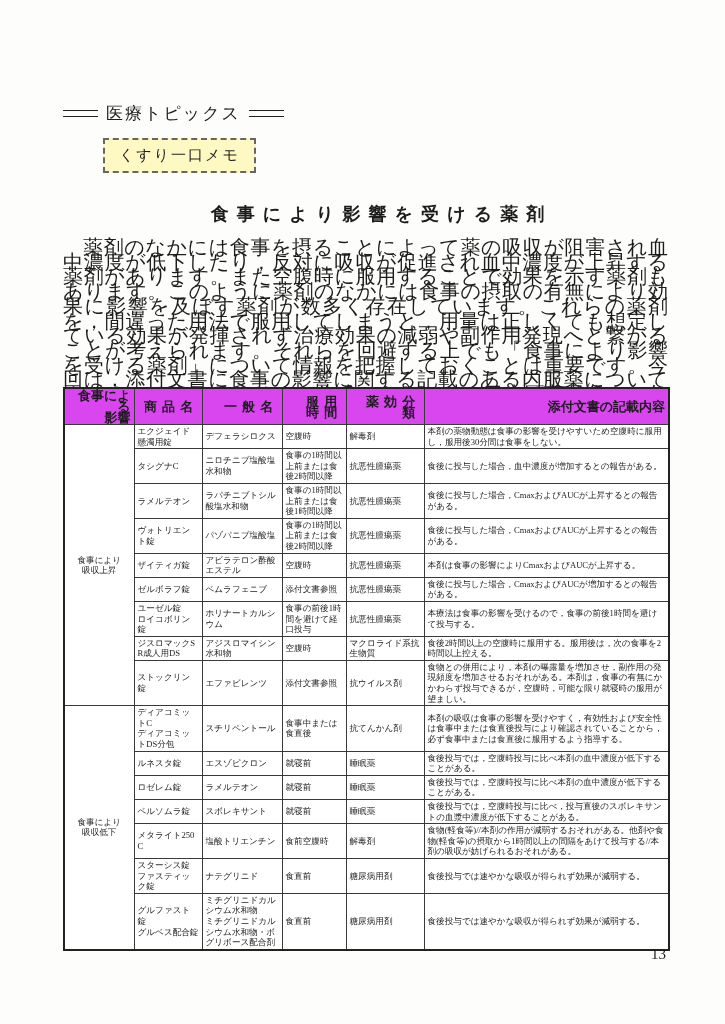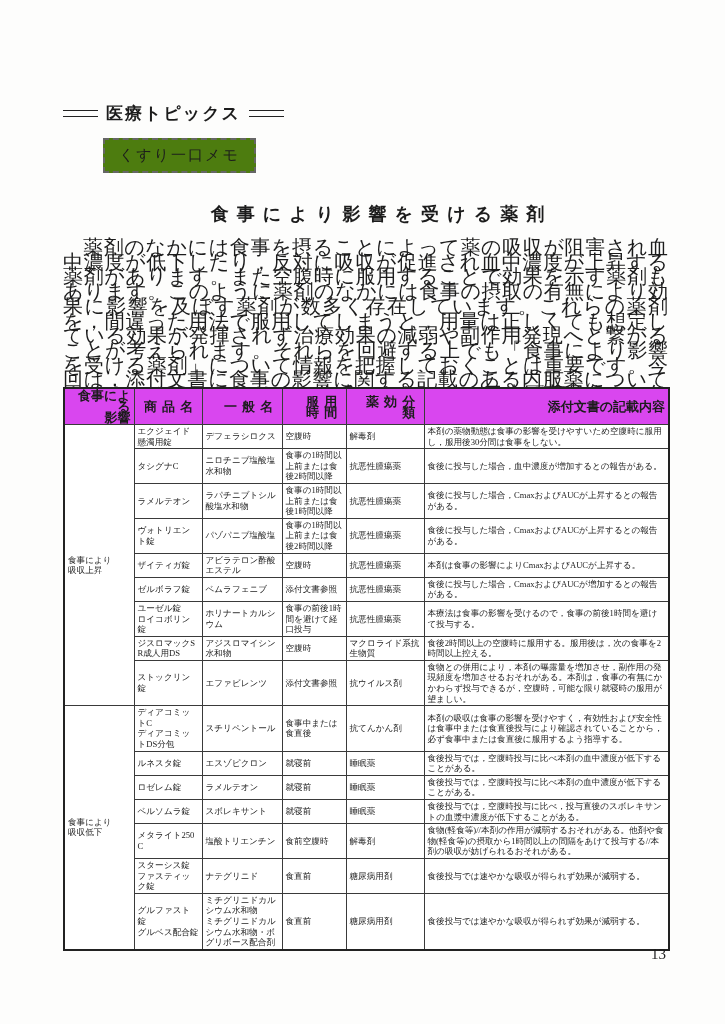--- a/index.html
+++ b/index.html
@@ -11,34 +11,34 @@
     position:relative;
     overflow:hidden;
   }
   .page{position:absolute;inset:0;}
 
   
   .topic-header{
     position:absolute;left:63px;top:102px;
     display:flex;align-items:center;gap:8px;
     font-family:"Liberation Sans", sans-serif;
-    font-weight:bold;font-size:17px;letter-spacing:2px;
+    font-weight:normal;font-size:17px;letter-spacing:2px;
   }
   .dline{
     display:inline-block;width:35px;height:5px;
     border-top:1.5px solid #222;border-bottom:1.5px solid #222;
   }
 
   
   .memo-box{
     position:absolute;left:103px;top:138px;
     border:2px dashed #666;
     padding:6px 14px;
     font-size:15px;letter-spacing:2px;
-    background:#4d7c0f;
+    background:#fef9c3;
   }
 
   
   .main-title{
     position:absolute;left:63px;top:190px;width:605px;
     margin:12px;text-align:center;
     font-family:"Liberation Sans", sans-serif;
     font-size:18px;font-weight:bold;letter-spacing:0.45em;text-indent:0.45em;
   }
 
@@ -74,21 +74,21 @@
     word-break:break-all;
     vertical-align:middle;
   }
   table.drug thead th{
     background:#d946ef;
     font-family:"Liberation Sans", sans-serif;
     font-weight:bold;font-size:13px;line-height:11px;
     text-align:right;height:26px;
   }
   th.sp{letter-spacing:0.4em;text-indent:0.4em;}
-  td.gcell{text-align:left;padding:0 2px;}
+  td.gcell{text-align:center;padding:0 2px;}
   td.c-note{padding-left:4px;}
 
   
   .footer{
     position:absolute;left:63px;top:948px;width:605px;
     font-size:12px;letter-spacing:0.5px;
     text-align:center;
   }
   .pagenum{
     position:absolute;right:2px;top:-2px;

